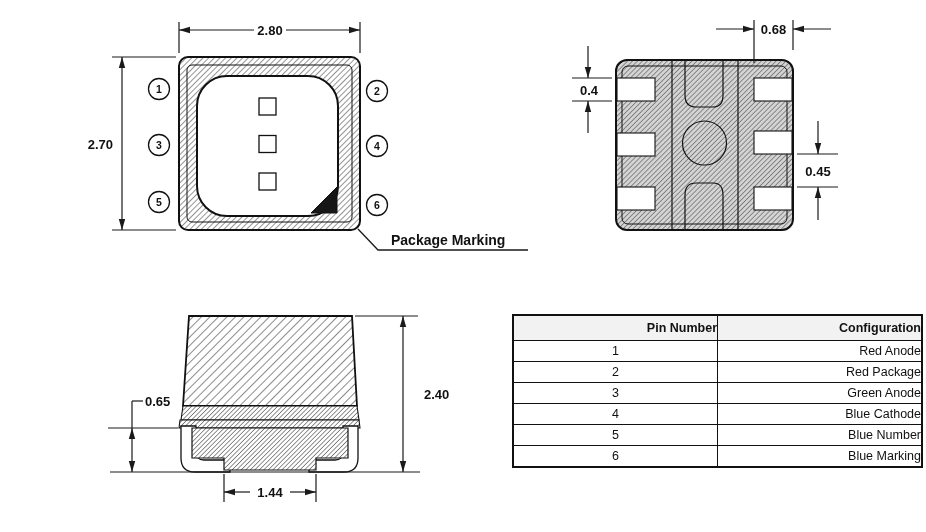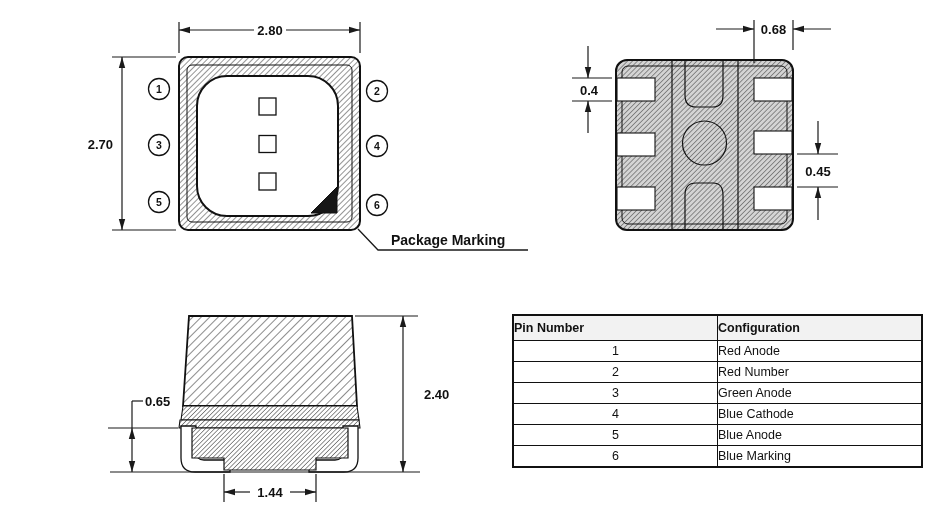--- a/index.html
+++ b/index.html
@@ -11,25 +11,25 @@
   .dim   { font:bold 13px "Liberation Sans", sans-serif; fill:#111; }
   .pnum  { font:bold 10.5px "Liberation Sans", sans-serif; fill:#111; }
   .lead-label { font:bold 14px "Liberation Sans", sans-serif; fill:#111; }
   .pin-table-wrap { position:absolute; left:512px; top:314px; width:411px; }
   table.pin-table {
     border-collapse:collapse; width:411px; font-size:12.5px; color:#111;
     border:2px solid #111; table-layout:fixed;
   }
   table.pin-table th, table.pin-table td { border:1px solid #111; }
   table.pin-table th {
-    background:#f2f2f2; font-weight:bold; height:24px; text-align:left; padding:0;
+    background:#f2f2f2; font-weight:bold; height:24px; text-align:right; padding:0;
   }
   table.pin-table td { height:20px; padding:0; }
   td.pin-cell { width:159px; text-align:center; }
-  td.cfg-cell { text-align:left; padding-left:7px; }
+  td.cfg-cell { text-align:right; padding-left:7px; }
 </style>
 </head>
 <body>
 
 <div class="canvas">
 
 <svg width="926" height="532" viewBox="0 0 926 532" xmlns="http://www.w3.org/2000/svg">
   <defs>
     <pattern id="hatchLight" patternUnits="userSpaceOnUse" width="4" height="4" patternTransform="rotate(45)">
       <rect width="4" height="4" fill="#ffffff"></rect>
@@ -191,33 +191,33 @@
         <th>Configuration</th>
       </tr>
     </thead>
     <tbody>
       <tr>
         <td class="pin-cell">1</td>
         <td class="cfg-cell">Red Anode</td>
       </tr>
       <tr>
         <td class="pin-cell">2</td>
-        <td class="cfg-cell">Red Number</td>
+        <td class="cfg-cell">Red Package</td>
       </tr>
       <tr>
         <td class="pin-cell">3</td>
         <td class="cfg-cell">Green Anode</td>
       </tr>
       <tr>
         <td class="pin-cell">4</td>
         <td class="cfg-cell">Blue Cathode</td>
       </tr>
       <tr>
         <td class="pin-cell">5</td>
-        <td class="cfg-cell">Blue Anode</td>
+        <td class="cfg-cell">Blue Number</td>
       </tr>
       <tr>
         <td class="pin-cell">6</td>
         <td class="cfg-cell">Blue Marking</td>
       </tr>
     </tbody>
   </table>
 </div>
 
 </div>

